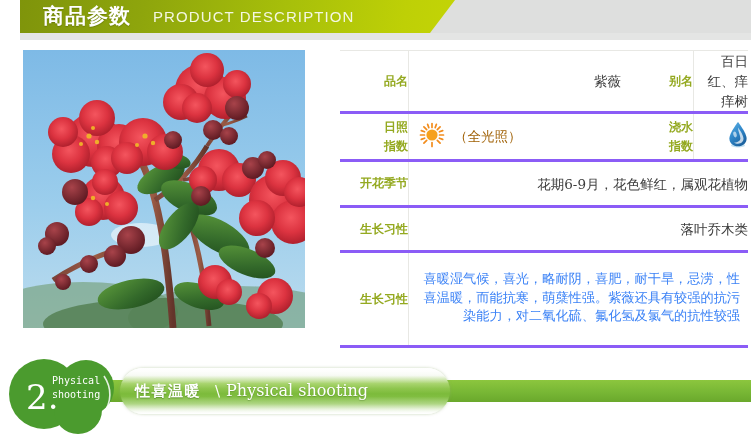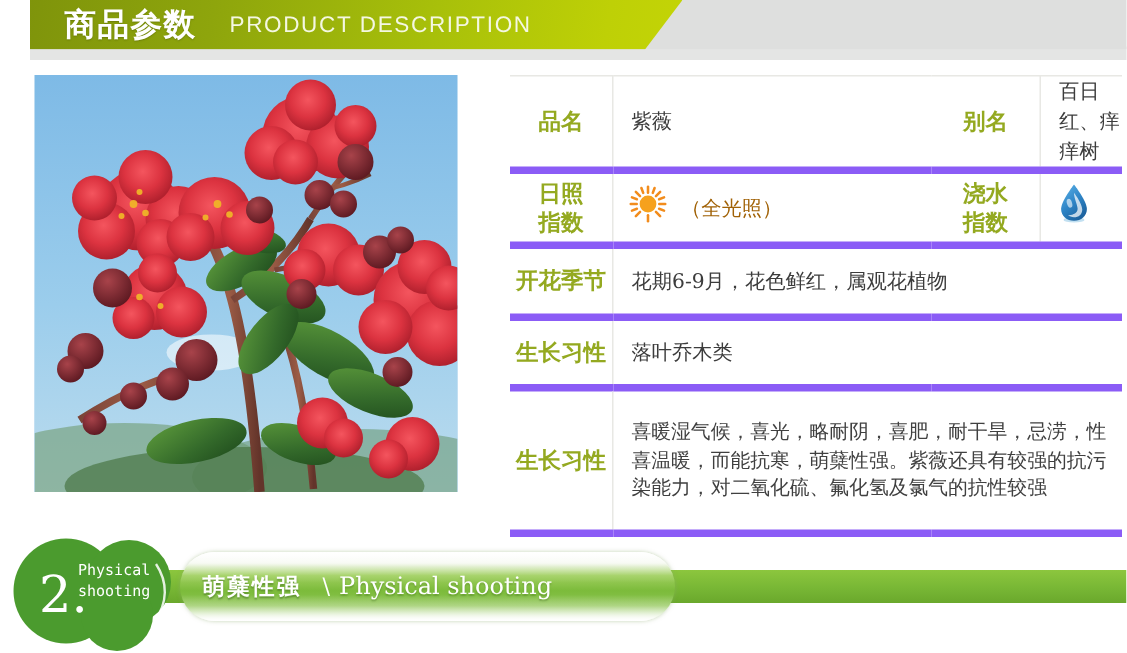--- a/index.html
+++ b/index.html
@@ -87,55 +87,56 @@
   
   #spec-table {
     position: absolute;
     left: 340px;
     top: 50px;
     width: 408px;
     border-collapse: collapse;
     table-layout: fixed;
   }
   #spec-table td {
-    border-bottom: 5px solid #8b5cf6;
+    border-bottom: 3px solid #8b5cf6;
     padding: 0;
     vertical-align: middle;
+    text-align: right;
   }
   #spec-table tr:first-child td { border-top: 1px solid #e8e8e4; }
   .lbl {
     width: 68px;
     text-align: center;
     color: #94a920;
     font-family: "DejaVu Sans", sans-serif;
-    font-size: 15px;
+    font-size: 12px;
     font-weight: bold;
     line-height: 19px;
     border-right: 1px solid #e8e8e4;
   }
   .lbl-wide { width: 72px; }
   .val {
     padding-left: 12px !important;
     color: #3c3c3c;
     font-family: "DejaVu Serif", serif;
     font-size: 13.5px;
     line-height: 20px;
   }
   .val-wide { width: 200px; }
   .r1 td { height: 32px; }
   .r2 td { height: 32px; }
   .r3 td { height: 45px; }
   .r4 td { height: 43px; margin-top: 48px; }
   .r5 td { height: 42px; }
   .r6 td { height: 86px; vertical-align: middle; }
   .val-multiline {
-    font-family: Liberation Sans, sans-serif;
+    font-family: Liberation Mono, monospace;
     font-size: 13.2px;
     line-height: 18.5px;
-    color: #404040;
+    color: #3b82f6;
     padding: 3px 8px 3px 12px !important;
   }
   .lbl-stack { line-height: 19px; }
   .sun-cell { display: flex; align-items: center; gap: 9px; padding-left: 10px; }
   .sun-label { font-family: "DejaVu Serif", serif; font-size: 13.5px; color: #a16207; }
 
   
   #footer-zone {
     position: absolute;
     left: 0;
@@ -467,15 +468,15 @@
     </g>
     <path d="M96 18 C104 30 104 44 95 56" stroke="#ffffff" stroke-width="1.6" fill="none" opacity="0.85"></path>
   </svg>
   <div id="badge-num">2.</div>
   <div id="badge-en">
     <div>Physical</div>
     <div>shooting</div>
   </div>
 
   <div id="footer-text">
-    <span id="footer-text-cn">萌蘖性强</span><span id="footer-text-sep">\</span><span id="footer-text-en">Physical shooting</span>
+    <span id="footer-text-cn">性喜温暖</span><span id="footer-text-sep">\</span><span id="footer-text-en">Physical shooting</span>
   </div>
 </div>
 
 </body></html>

